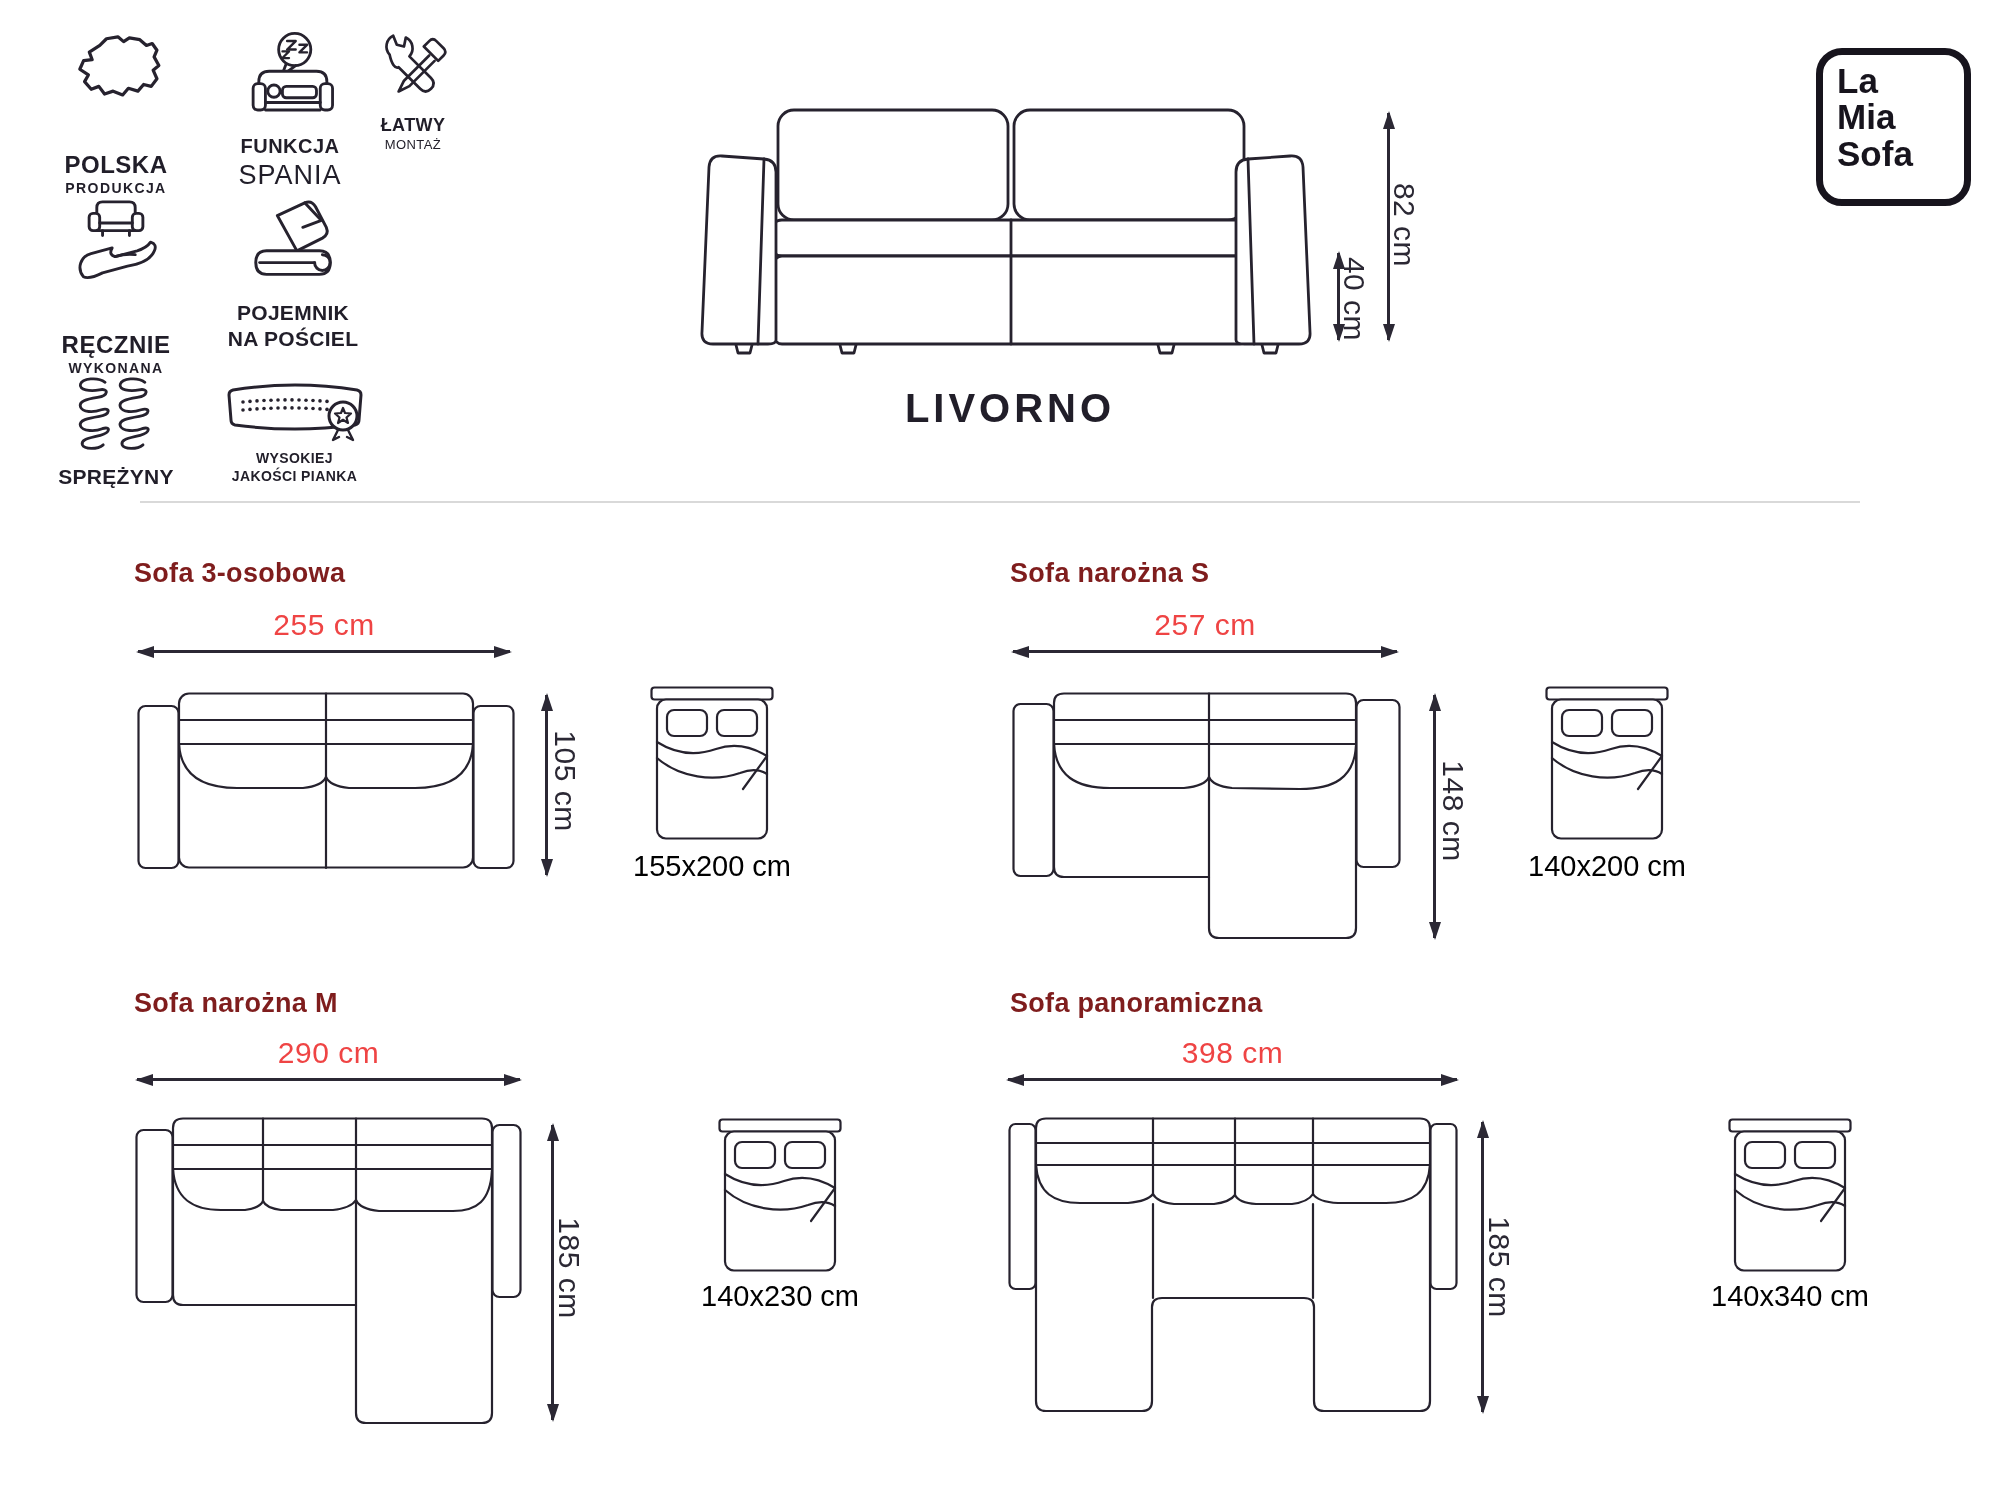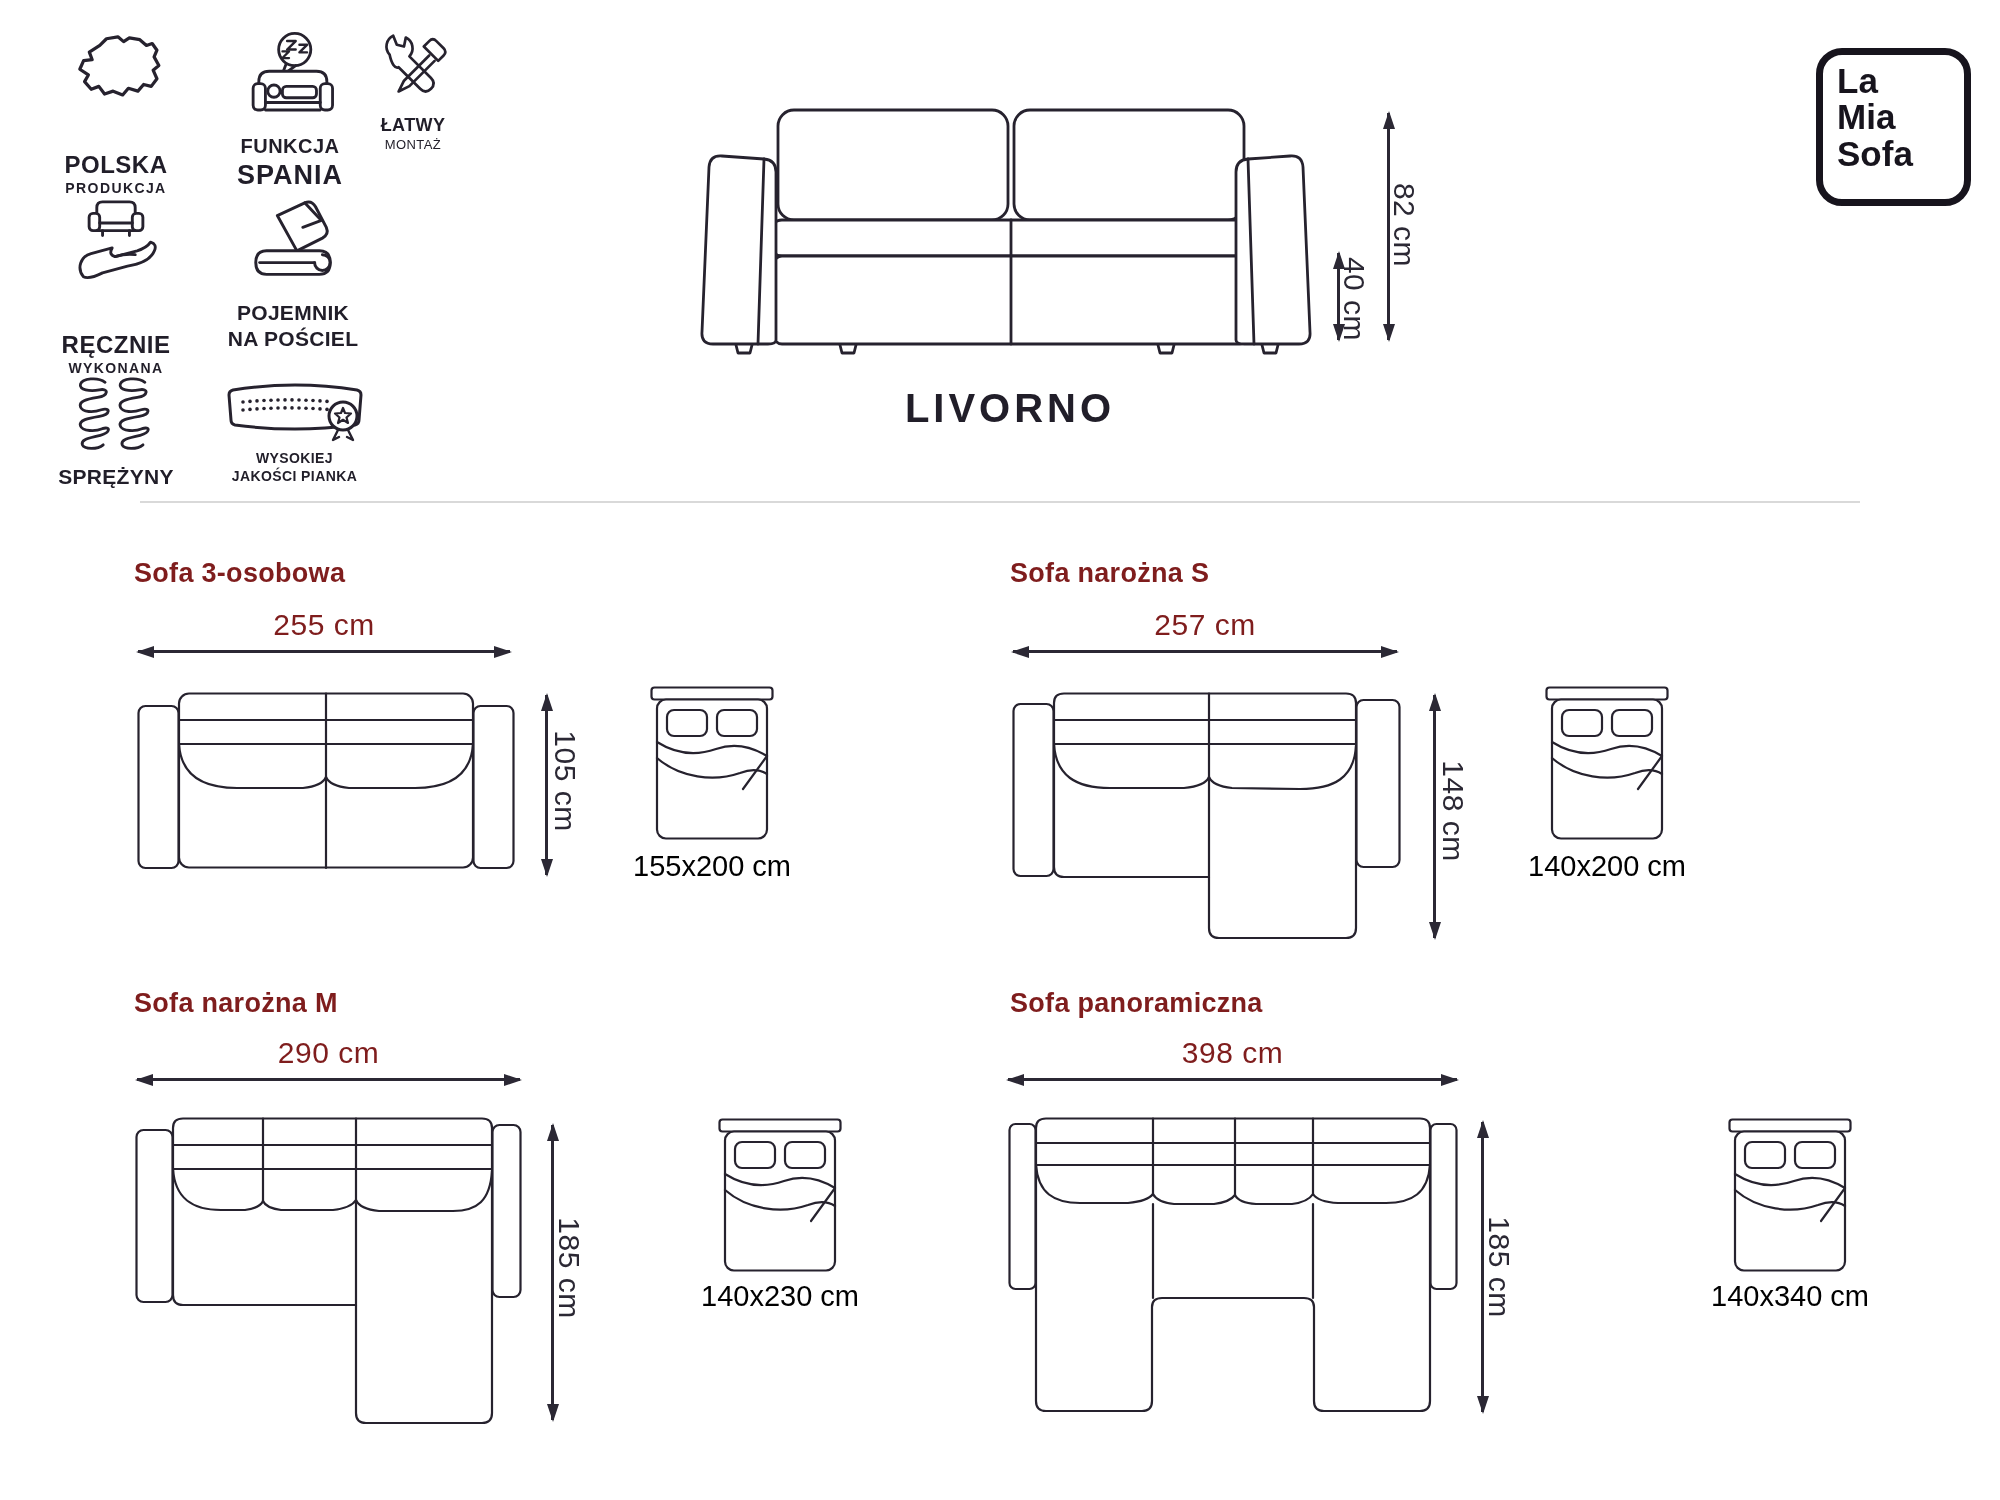--- a/index.html
+++ b/index.html
@@ -8,33 +8,33 @@
   .abs{position:absolute;}
   svg{display:block;}
   .lineart{stroke:#26222e;fill:none;stroke-width:2.2;stroke-linecap:round;stroke-linejoin:round;}
   .lineart .fw{fill:#ffffff;}
   .feat{position:absolute;text-align:center;}
   .feat .ic{display:flex;justify-content:center;margin-bottom:8px;}
   .fl{display:block;line-height:1.25;color:#211e29;}
   .f-l1a{font-size:24px;font-weight:800;letter-spacing:.5px;margin-top:36px;}
   .f-l2a{font-size:14px;font-weight:700;letter-spacing:1.4px;}
   .f-l1b{font-size:20px;font-weight:700;letter-spacing:.5px;}
-  .f-l2b{font-size:27px;font-weight:700;letter-spacing:1px;}
+  .f-l2b{font-size:27px;font-weight:400;letter-spacing:1px;}
   .f-l1c{font-size:18px;font-weight:800;letter-spacing:.4px;}
   .f-l2c{font-size:13px;font-weight:400;letter-spacing:.4px;}
   .f-l1d{font-size:21px;font-weight:800;letter-spacing:.3px;}
   .f-sm{font-size:14px;font-weight:800;letter-spacing:.4px;}
   .logo{position:absolute;left:1816px;top:48px;width:127px;height:136px;
         border:7px solid #17141d;border-radius:26px;padding:8px 0 0 14px;
         font-weight:800;font-size:35px;line-height:1.04;color:#17141d;letter-spacing:0;}
   .title{position:absolute;left:710px;top:386px;width:600px;text-align:center;
          font-size:40px;font-weight:700;letter-spacing:4px;color:#211e29;}
   .divider{position:absolute;left:140px;top:501px;width:1720px;height:2px;background:#d9d9d9;}
   .vh{position:absolute;font-size:27px;font-weight:700;color:#7f1d1d;letter-spacing:.3px;}
-  .dimlabel{position:absolute;font-size:30px;font-weight:500;color:#7f1d1d;text-align:center;letter-spacing:.5px;}
+  .dimlabel{position:absolute;font-size:30px;font-weight:500;color:#ef4444;text-align:center;letter-spacing:.5px;}
   .vlabel{position:absolute;width:140px;height:30px;line-height:30px;text-align:center;
           font-size:30px;font-weight:500;color:#2b2834;transform:rotate(90deg);letter-spacing:.5px;}
   .bedlabel{position:absolute;width:170px;text-align:center;font-size:29px;font-weight:500;color:#000000;}
   .dim-h{position:absolute;height:0;border-top:3px solid #2b2834;}
   .dim-h::before{content:"";position:absolute;left:-2px;top:-7.5px;width:0;height:0;border-style:solid;
                  border-width:6px 18px 6px 0;border-color:transparent #2b2834 transparent transparent;}
   .dim-h::after{content:"";position:absolute;right:-2px;top:-7.5px;width:0;height:0;border-style:solid;
                 border-width:6px 0 6px 18px;border-color:transparent transparent transparent #2b2834;}
   .dim-v{position:absolute;width:0;border-left:3px solid #2b2834;}
   .dim-v::before{content:"";position:absolute;top:-2px;left:-7.5px;width:0;height:0;border-style:solid;

